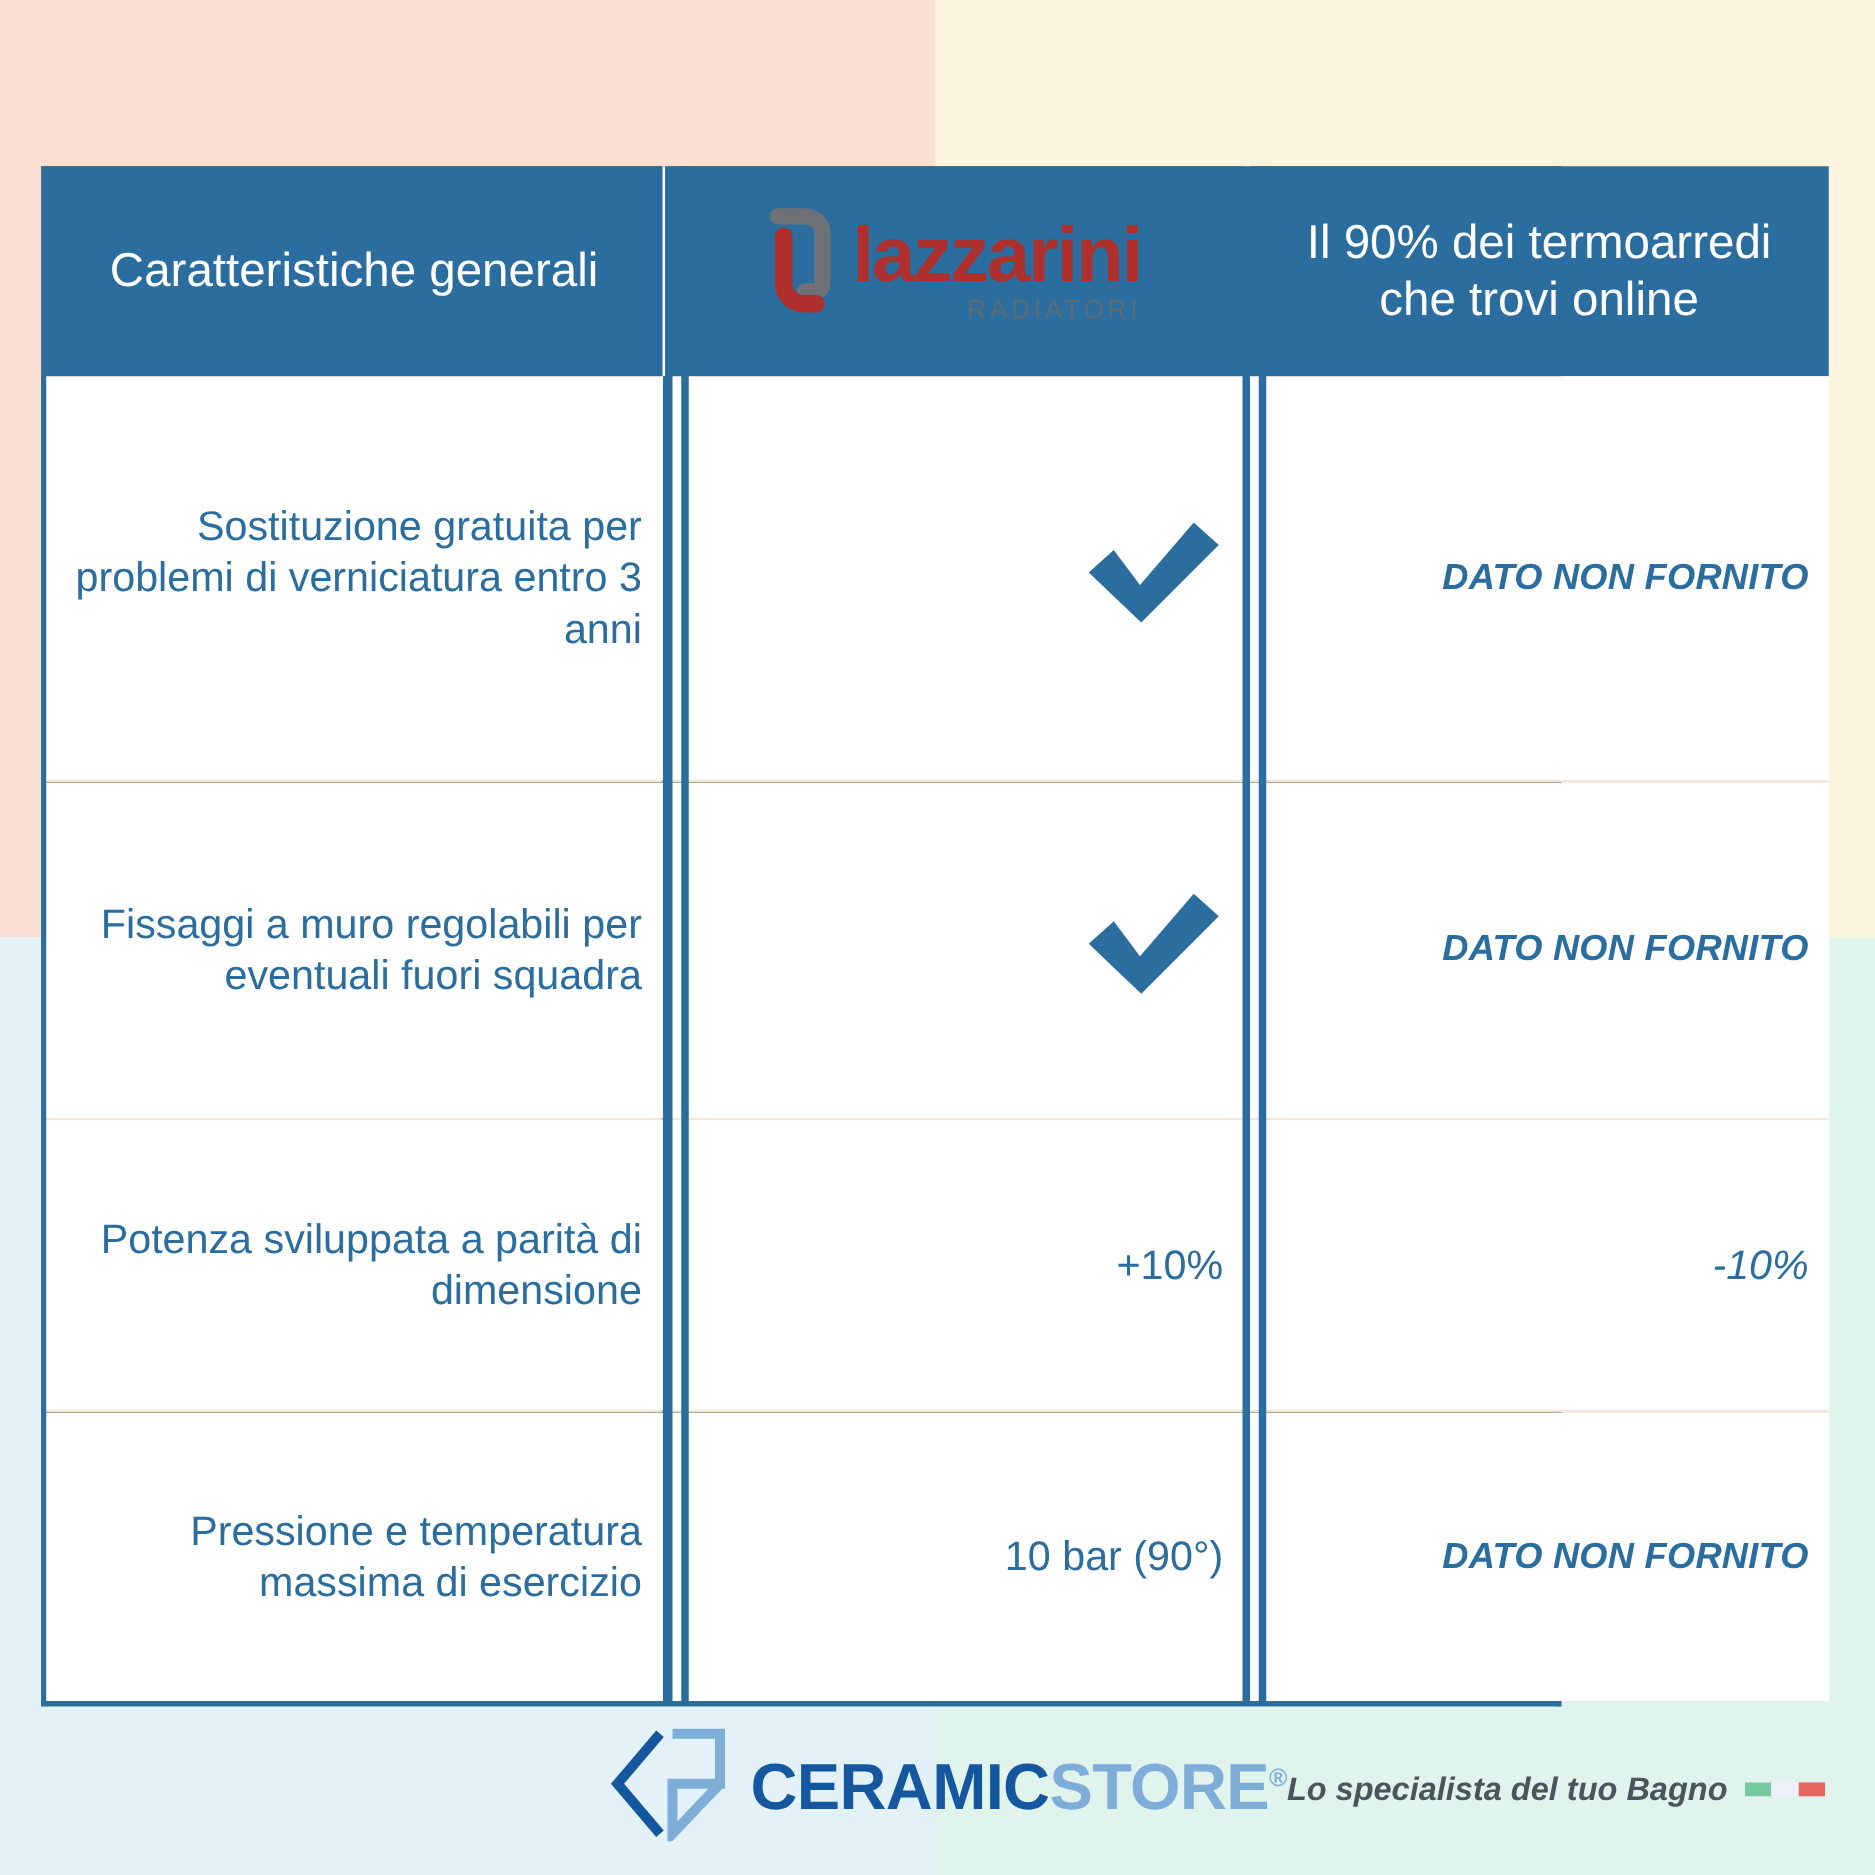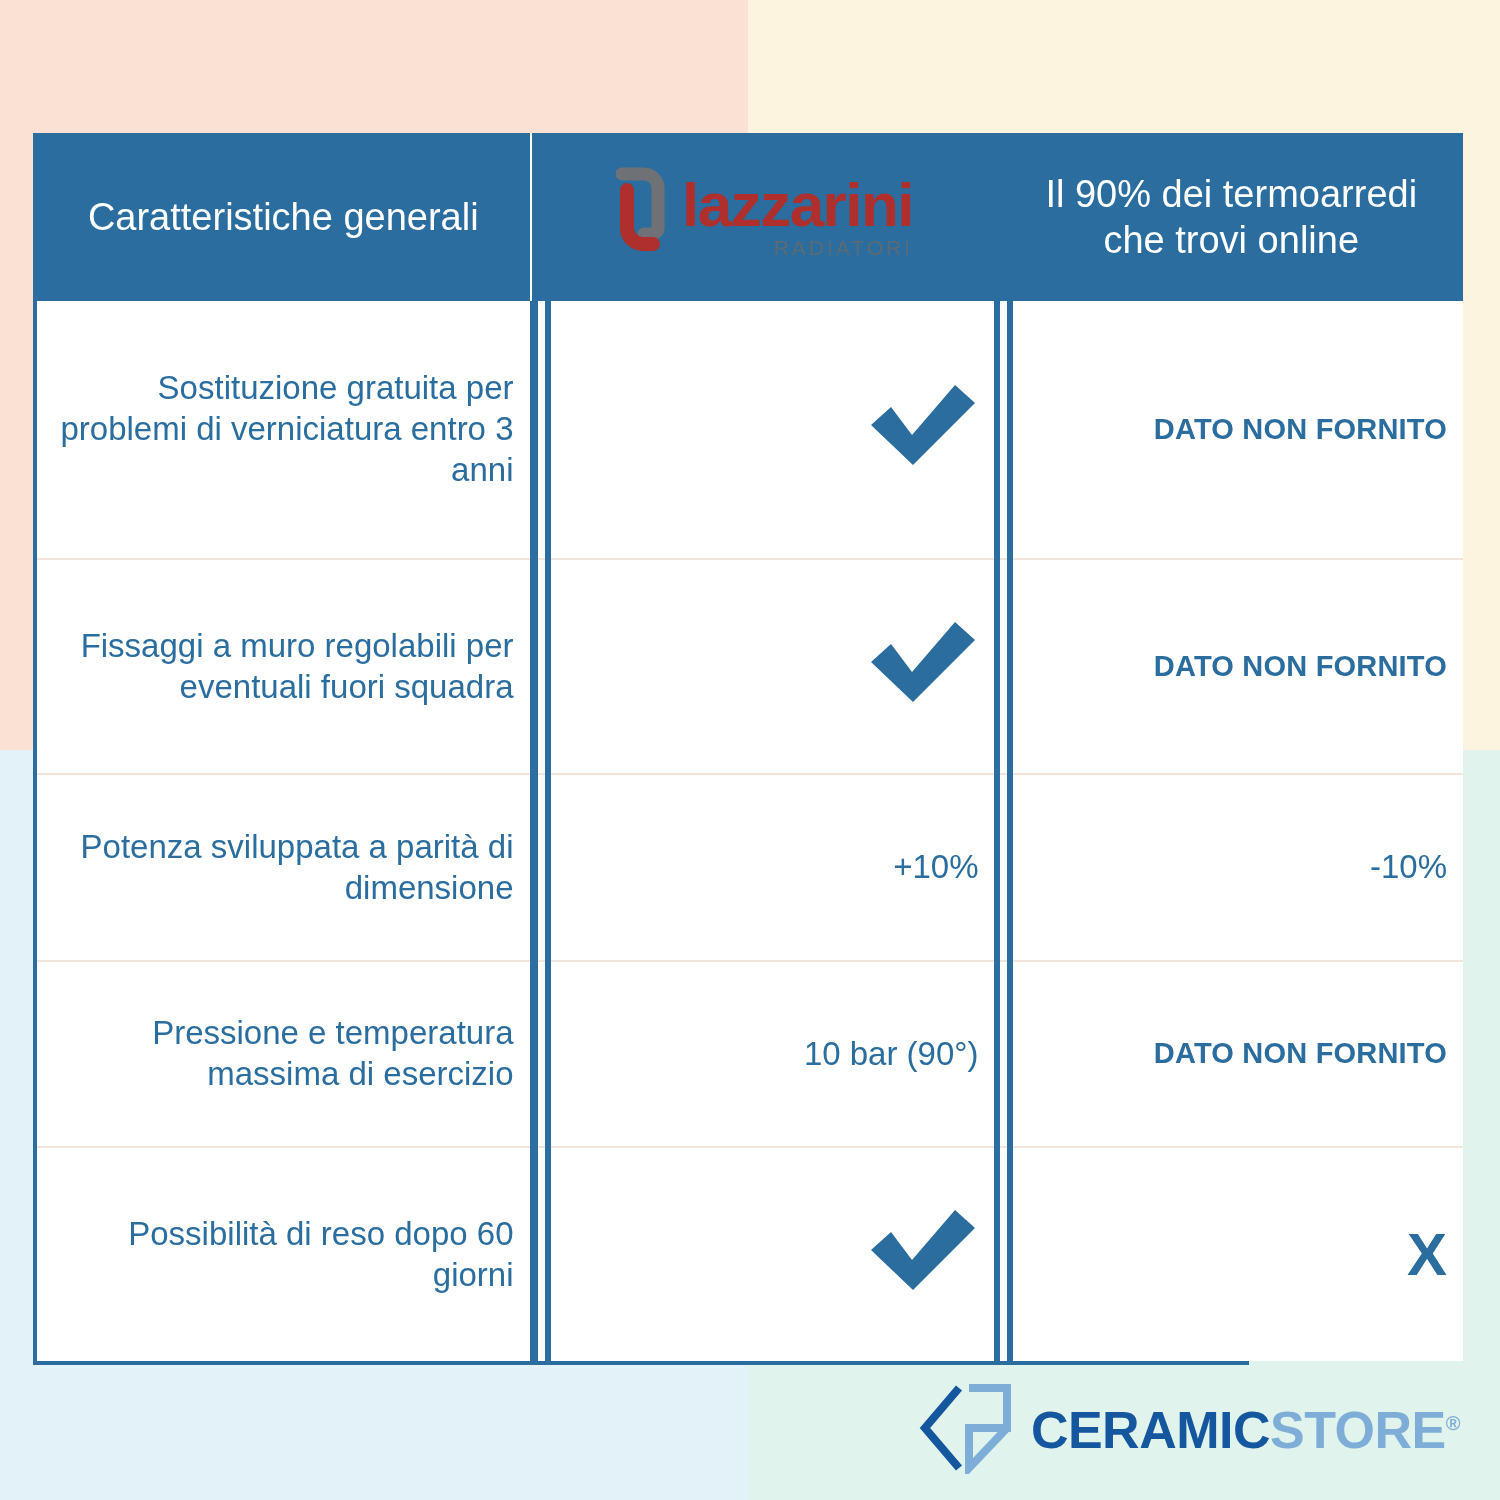--- a/index.html
+++ b/index.html
@@ -111,21 +111,21 @@
     font-size: 33px;
     line-height: 1.24;
     text-align: right;
     vertical-align: middle;
     padding: 10px 16px;
     border-bottom: 2px solid #f3e4dc;
     border-right: 5px double #2a6d9e;
     position: relative;
   }
   tbody td.col-feature { border-left: none; }
-  tbody td:last-child  { border-right: none; }
+  tbody td:last-child  { border-right: none; font-style: italic; }
   tbody tr:last-child td { border-bottom: none; }
 
   
   .sep {
     position: absolute;
     top: 0;
     width: 19px;
     height: 100%;
     pointer-events: none;
     z-index: 5;
@@ -248,38 +248,39 @@
           <tr>
             <td class="col-feature">Potenza sviluppata a parità di dimensione</td>
             <td>+10%</td>
             <td>-10%</td>
           </tr>
           <tr>
             <td class="col-feature">Pressione e temperatura massima di esercizio</td>
             <td>10 bar (90°)</td>
             <td class="cell-strong">DATO NON FORNITO</td>
           </tr>
-          <tr>
-            <td class="col-feature">Possibilità di reso dopo 60 giorni</td>
-            <td><span class="check-mark"><svg width="112" height="88" viewBox="0 0 112 88" aria-hidden="true">
-                  <path d="M4 44 L24 26 L45 54 L88 4 L108 22 L46 84 Z" fill="#2a6d9e"></path>
-                </svg></span></td>
-            <td><span class="x-mark">X</span></td>
-          </tr>
         </tbody>
     </table>
   </div>
 
   <div id="footer-logo">
     <span>
       <svg width="96" height="92" viewBox="0 0 96 92" aria-hidden="true">
         <path d="M40 6 L6 46 L40 86" fill="none" stroke="#14579e" stroke-width="8"></path>
         <path d="M50 6 L88 6 L88 46 L50 46 L50 86 L88 46" fill="none" stroke="#7eaed8" stroke-width="8" stroke-linejoin="miter"></path>
       </svg>
     </span>
     <span id="cs-text-block">
       <span id="cs-wordmark">
         <span class="cs-ceramic">CERAMIC</span><span class="cs-store">STORE</span><span class="cs-reg">®</span>
       </span>
+      <span id="cs-tagline-row">
+        <span id="cs-tagline">Lo specialista del tuo Bagno</span>
+        <span class="flag">
+          <span id="flag-green" style="background: rgb(116, 201, 160);"></span>
+          <span id="flag-white" style="background: rgb(238, 242, 248);"></span>
+          <span id="flag-red" style="background: rgb(232, 102, 95);"></span>
+        </span>
+      </span>
     </span>
   </div>
 
 </div>
 
 </body></html>

